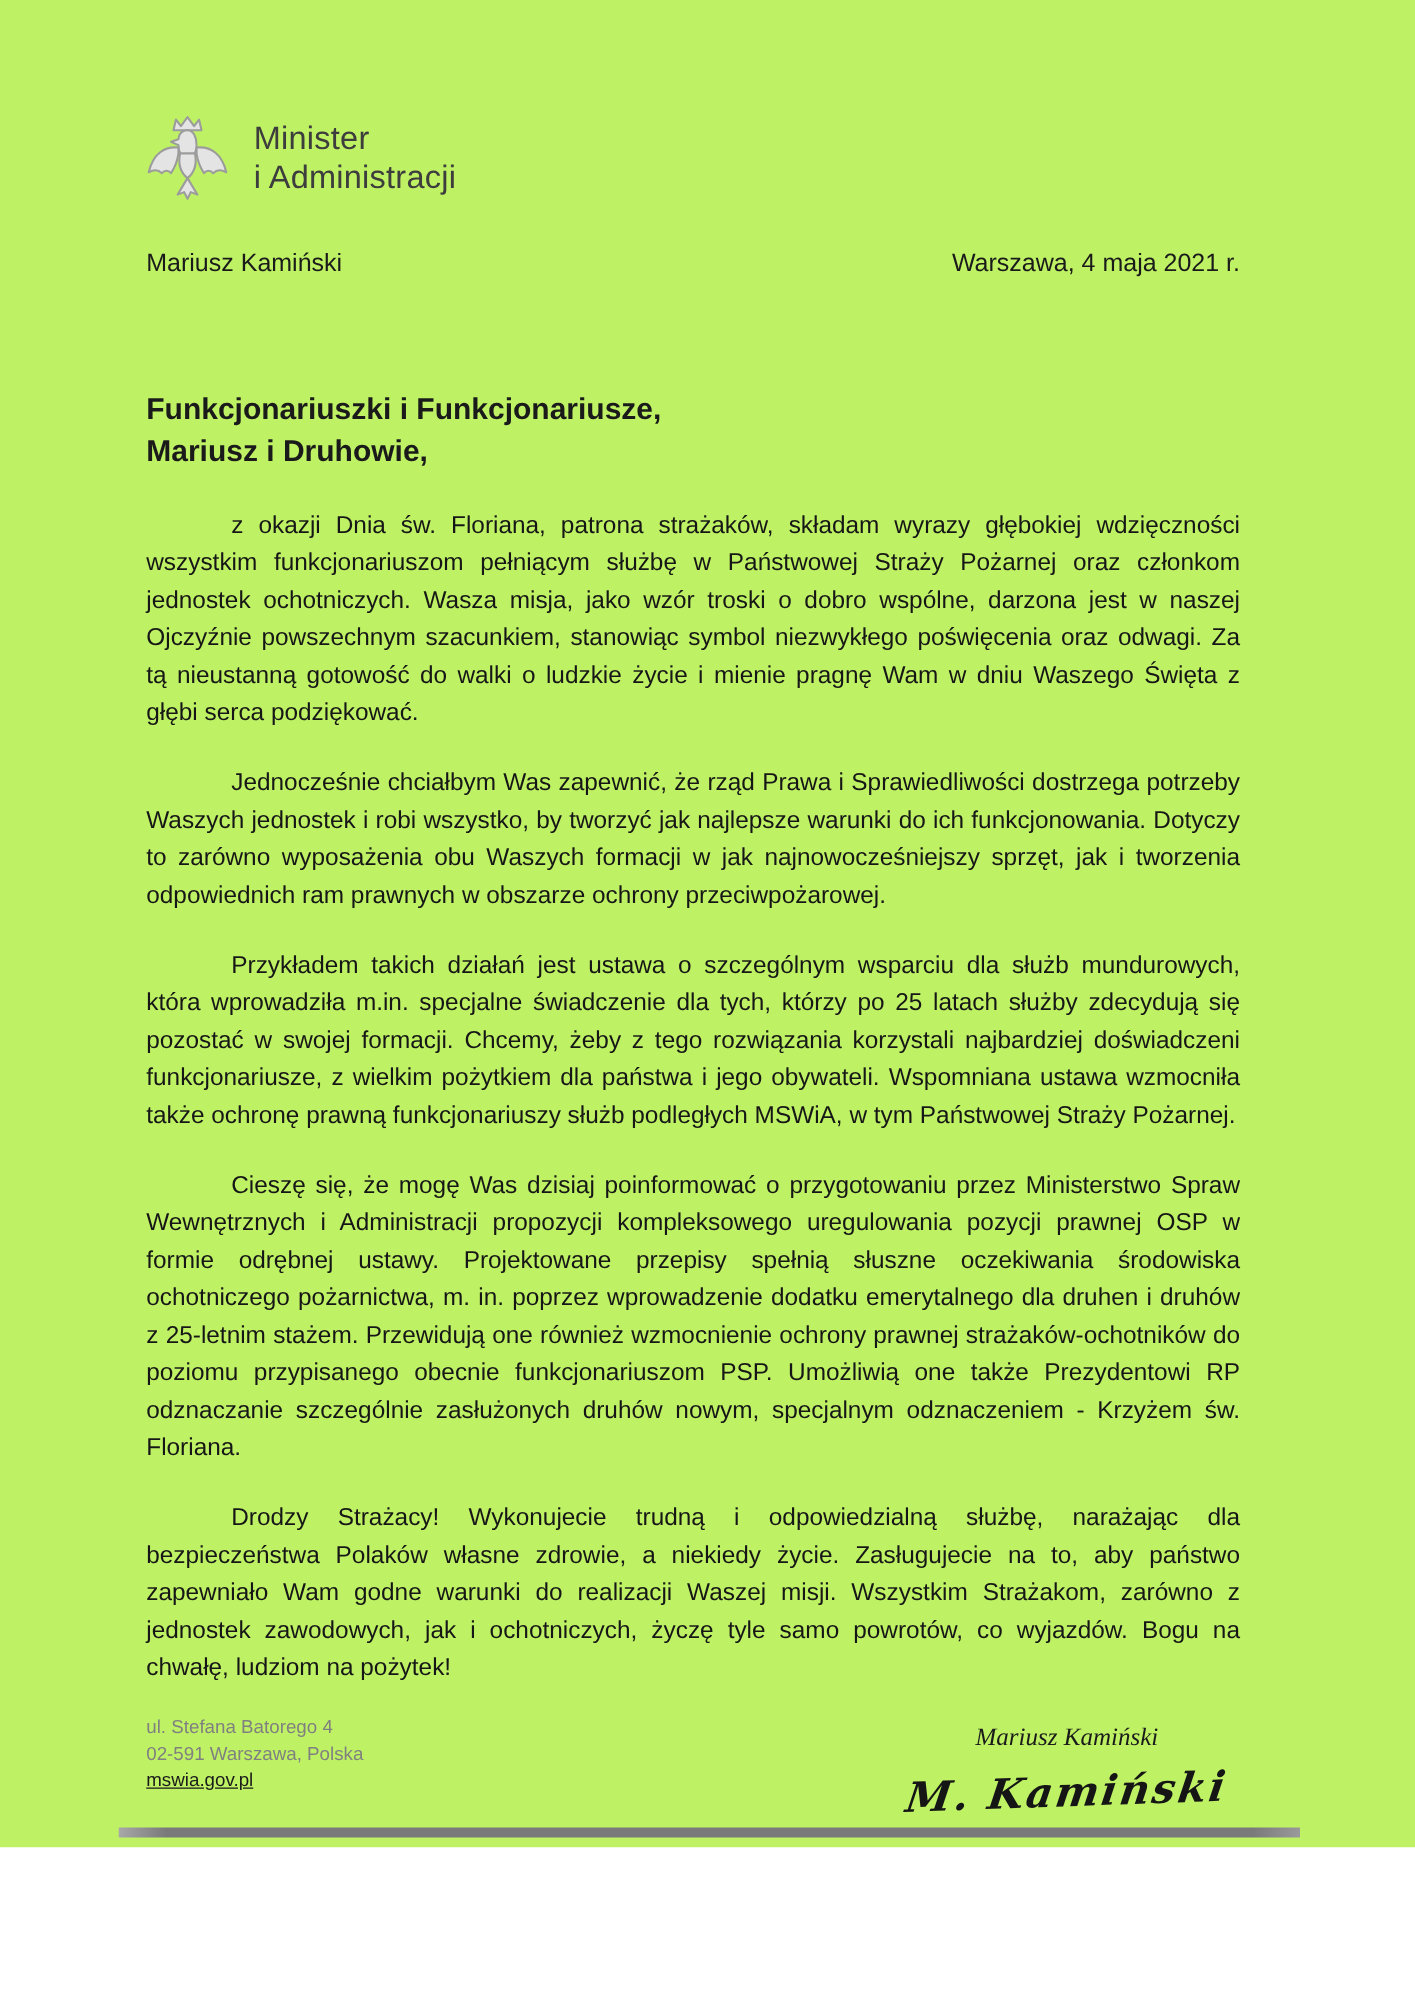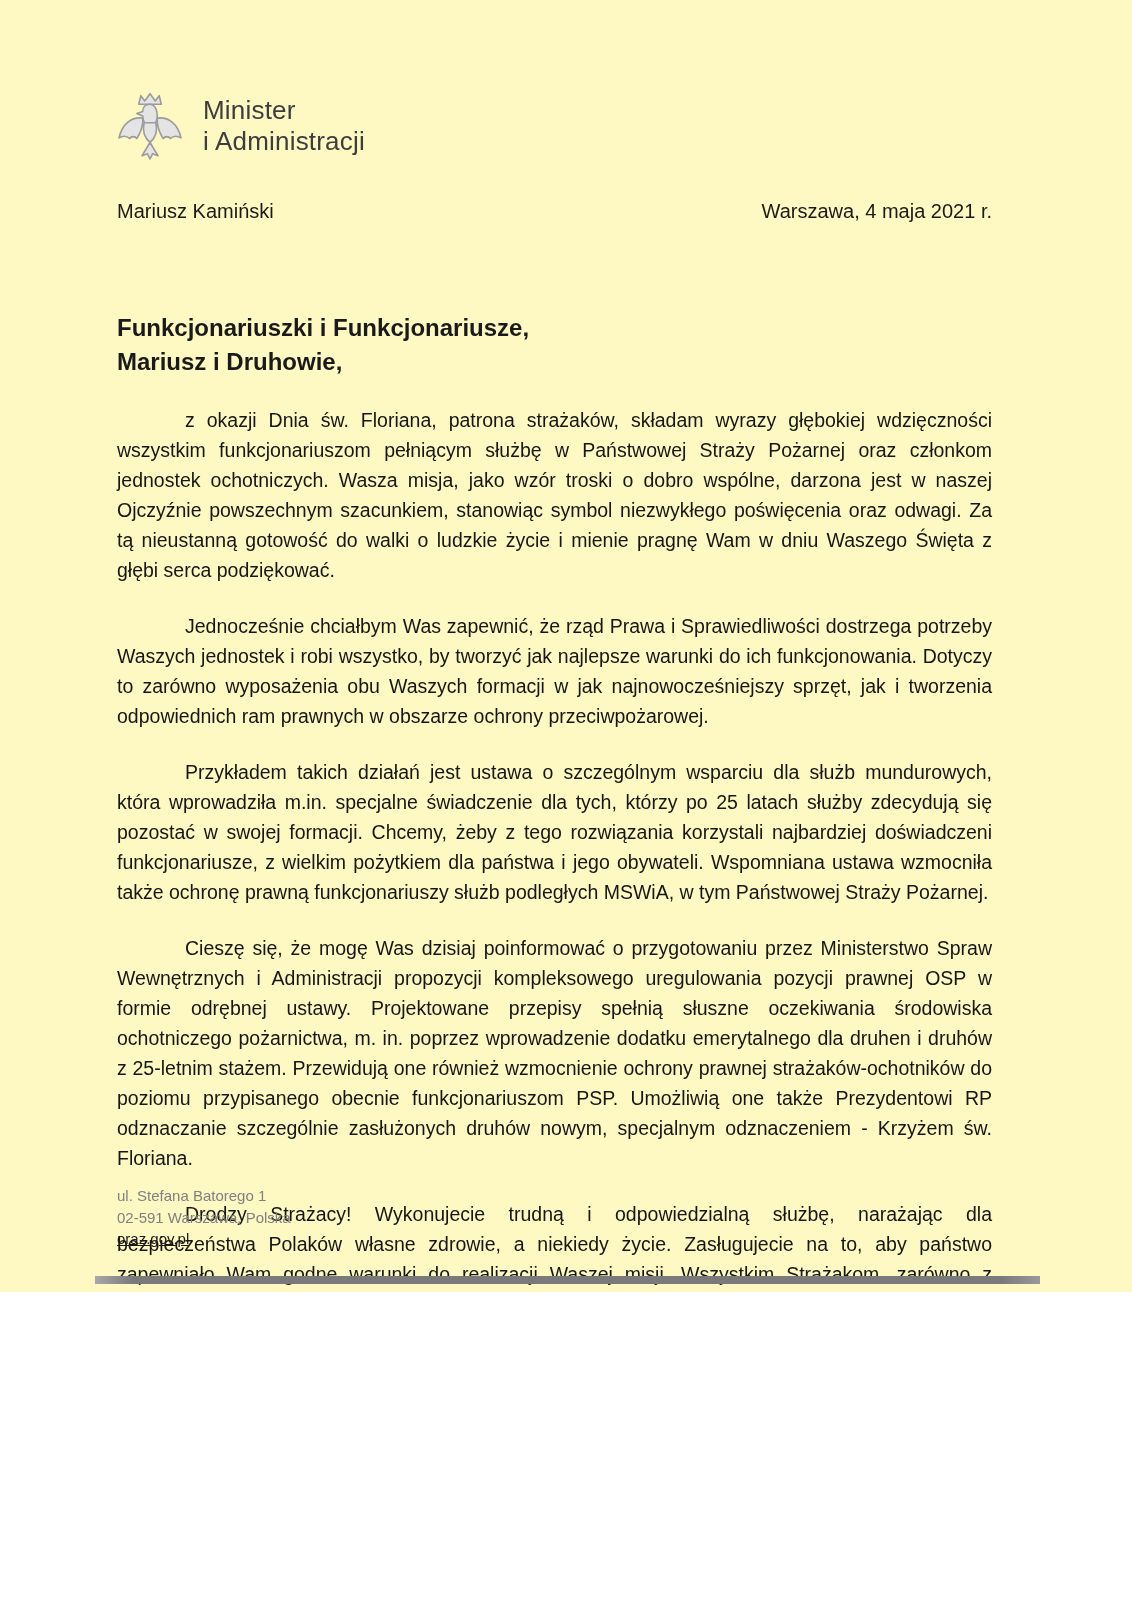--- a/index.html
+++ b/index.html
@@ -2,23 +2,23 @@
 <html lang="pl"><head>
 <meta charset="utf-8">
 <style>
   * { margin: 0; padding: 0; box-sizing: border-box; }
   html, body { background: #ffffff; }
   body { font-family: "Liberation Sans", sans-serif; color: #1a1a1a; }
 
   .page {
     position: relative;
     width: 1132px;
-    height: 1292px;
+    height: 1478px;
     margin: 0 auto;
-    background: #fef9c3;
+    background: #bef264;
     overflow: hidden;
   }
 
   .content { padding: 86px 140px 0 117px; }
 
   
   .letterhead { display: flex; align-items: center; gap: 20px; }
   .eagle-wrap { width: 66px; height: 80px; flex: 0 0 auto; }
   .ministry-title {
     font-size: 26px;
@@ -151,19 +151,19 @@
     </div>
 
     <div class="signature">
       <div class="sig-name">Mariusz Kamiński</div>
       <div class="sig-script">M. Kamiński</div>
     </div>
 
   </div>
 
   <div class="footer">
-    <div>ul. Stefana Batorego 1</div>
+    <div>ul. Stefana Batorego 4</div>
     <div>02-591 Warszawa, Polska</div>
-    <div><span class="footer-link">oraz.gov.pl</span></div>
+    <div><span class="footer-link">mswia.gov.pl</span></div>
   </div>
 
   <div class="bottom-bar"></div>
 </div>
 
 </body></html>

